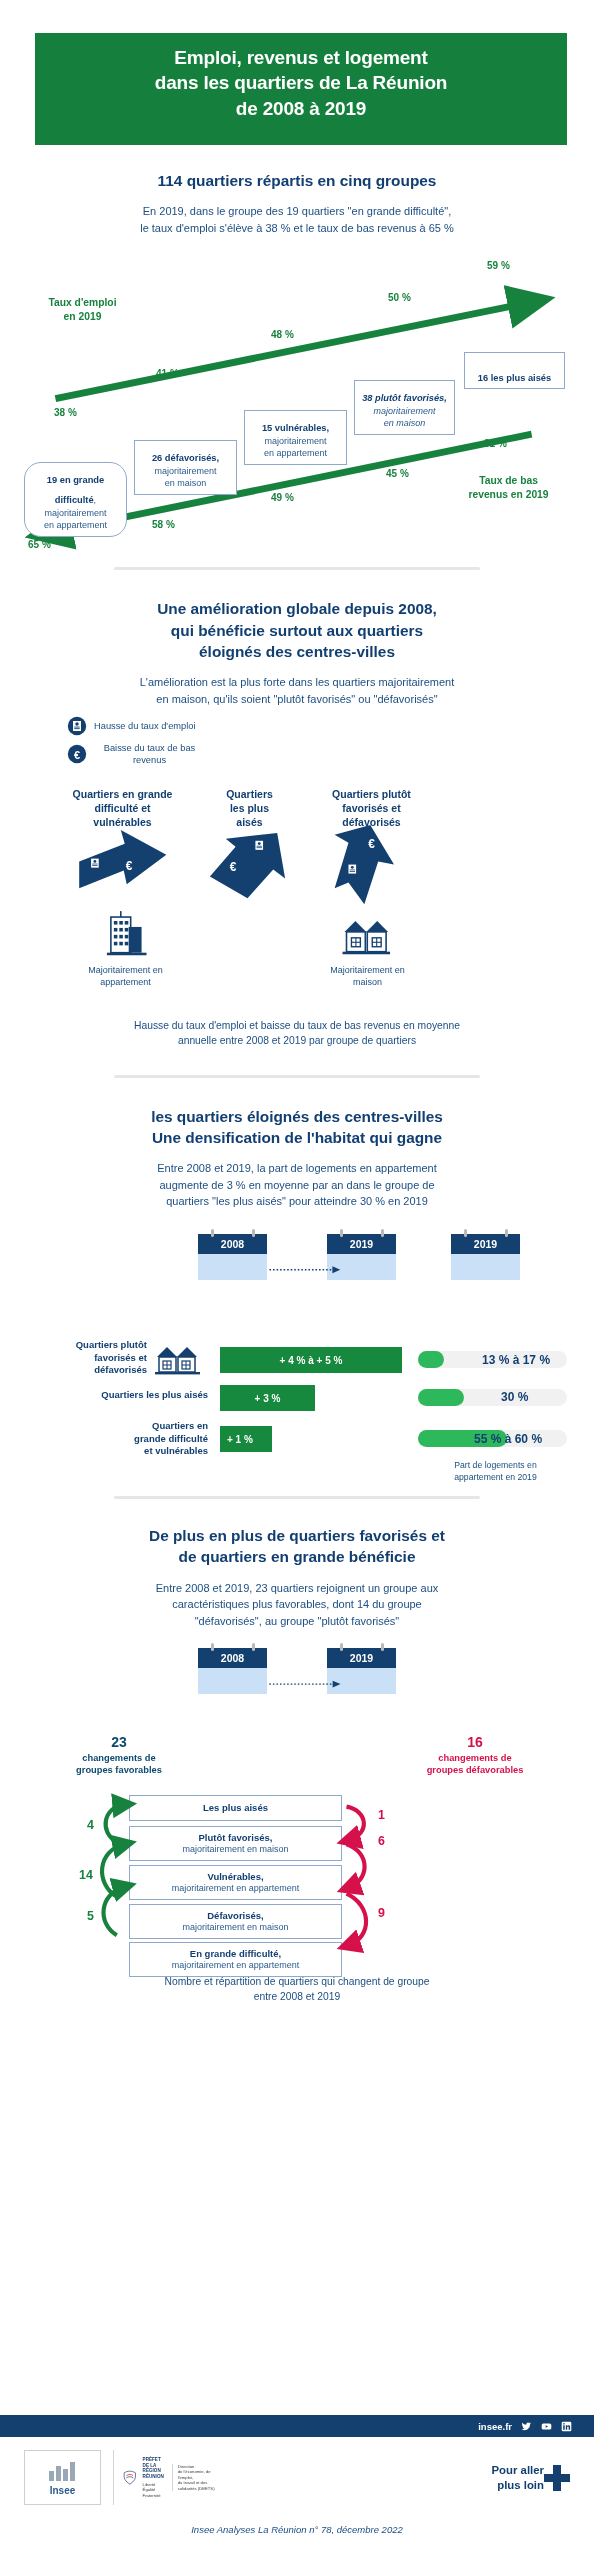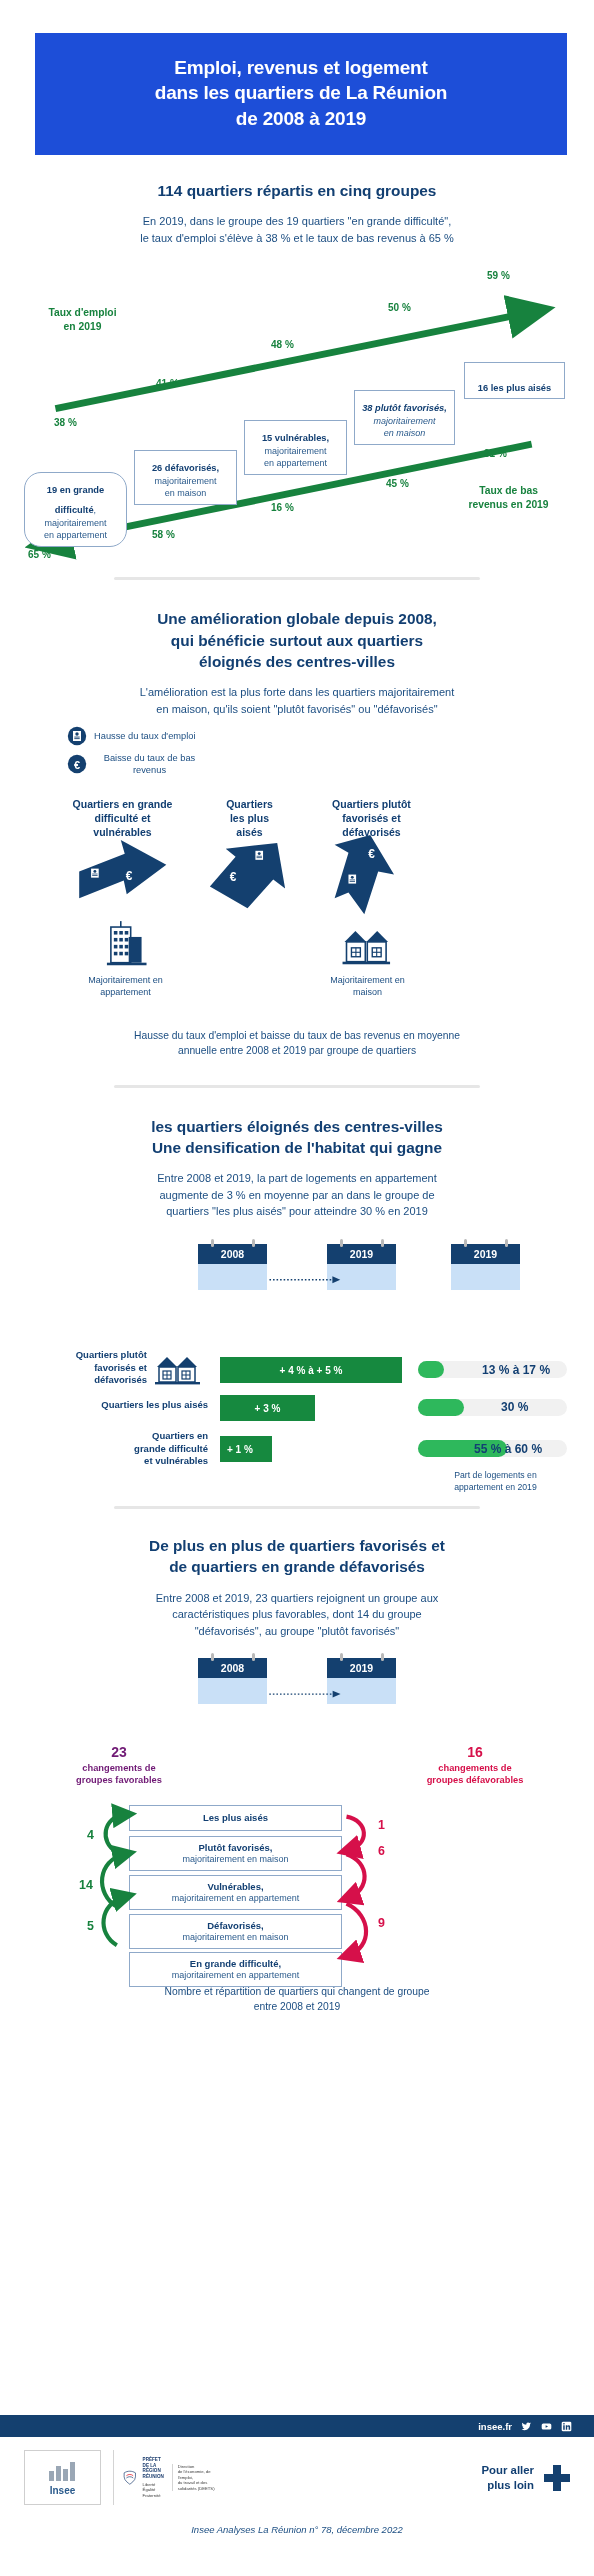--- a/index.html
+++ b/index.html
@@ -19,24 +19,24 @@
     --green-dark: #17823e;
     --red: #d6104a;
     --lightblue: #c9e0f7;
     --boxborder: #8fa9c9;
     --grey-box: #e8e8e8;
   }
 
   
   .title-band {
     margin: 33px 27px 0 35px;
-    background: #1d4ed8;
+    background: #15803d;
     color: #fff;
     text-align: center;
-    padding: 22px 18px 24px 18px;
+    padding: 12px 18px 24px 18px;
   }
   .title-band .tline {
     font-size: 19px;
     font-weight: bold;
     line-height: 1.33;
     letter-spacing: -0.2px;
   }
 
   
   .sec-h {
@@ -209,21 +209,21 @@
     justify-content: center; gap: 2px;
   }
   .logo-ins .ins-t { color: #2b5b8c; font-size: 10px; font-weight: bold; }
   .logo-pref {
     width: 103px; height: 55px; border-left: 1px solid #d4d4d4;
     display: flex; align-items: center; gap: 6px; padding-left: 9px;
   }
   .pref-txt { color: #1c3d6e; font-size: 4.6px; font-weight: bold; line-height: 1.25; }
   .dir-txt { color: #3a3a3a; font-size: 4.2px; line-height: 1.3; }
   .pourallerloin {
-    margin-left: auto; display: flex; align-items: center; gap: 10px;
+    margin-left: auto; display: flex; align-items: center; gap: 0;
   }
   .pal-t { color: #123f72; font-size: 11.4px; font-weight: bold; line-height: 1.25; text-align: right; }
   .plus {
     width: 26px; height: 26px; position: relative;
   }
   .plus::before, .plus::after {
     content: ""; position: absolute; background: #14406f;
   }
   .plus::before { left: 9px; top: 0; width: 8px; height: 26px; }
   .plus::after { left: 0; top: 9px; width: 26px; height: 8px; }
@@ -272,21 +272,21 @@
     </div>
 
     <div class="pct" style="left:54px;  top:153px;">38 %</div>
     <div class="pct" style="left:156px; top:114px;">41 %</div>
     <div class="pct" style="left:271px; top:75px;">48 %</div>
     <div class="pct" style="left:388px; top:38px;">50 %</div>
     <div class="pct" style="left:487px; top:6px;">59 %</div>
 
     <div class="pct" style="left:28px;  top:285px;">65 %</div>
     <div class="pct" style="left:152px; top:265px;">58 %</div>
-    <div class="pct" style="left:271px; top:238px;">16 %</div>
+    <div class="pct" style="left:271px; top:238px;">49 %</div>
     <div class="pct" style="left:386px; top:214px;">45 %</div>
     <div class="pct" style="left:484px; top:184px;">31 %</div>
 
     <div class="gbox" style="left:24px; top:208px; width:103px;border-radius:17px;">
       <span class="b-strong">19 en grande difficulté</span><span class="b-sub">,</span>
       <div class="b-sub">majoritairement</div>
       <div class="b-sub">en appartement</div>
     </div>
     <div class="gbox" style="left:134px; top:186px; width:103px;">
       <span class="b-strong">26 défavorisés,</span>
@@ -534,21 +534,21 @@
       <div>appartement en 2019</div>
     </div>
   </div>
 </div>
 
 <div class="divider" style="margin-top:18px"></div>
 
 <div style="margin-top:26px">
   <div class="sec-h">
     <div>De plus en plus de quartiers favorisés et</div>
-    <div>de quartiers en grande défavorisés</div>
+    <div>de quartiers en grande bénéficie</div>
   </div>
   <div class="sec-sub">
     <div>Entre 2008 et 2019, 23 quartiers rejoignent un groupe aux</div>
     <div>caractéristiques plus favorables, dont 14 du groupe</div>
     <div>"défavorisés", au groupe "plutôt favorisés"</div>
   </div>
 
   <div id="sec4" style="height:307px; margin-top:16px">
 
     <div class="cal" style="left:198px; top:2px;">
@@ -561,21 +561,21 @@
       <div class="ring" style="left:13px;"></div>
         <div class="ring" style="left:54px;"></div>
       <div class="cal-top">2019</div>
       <div class="cal-body"></div>
     </div>
     <svg width="594" height="50" style="position:absolute; left:0; top:22px;" viewBox="0 0 600 50">
       <line x1="272" y1="16" x2="336" y2="16" stroke="#14406f" stroke-width="1.4" stroke-dasharray="1.6,2"></line>
       <path d="M336,12.5 L344,16 L336,19.5 Z" fill="#14406f"></path>
     </svg>
 
-    <div class="cnt-head" style="left:30px; top:87px; width:178px; color:#701a75;">
+    <div class="cnt-head" style="left:30px; top:87px; width:178px; color:#0c4a6e;">
       <span class="n">23</span>
       <span class="t">changements de</span>
       <span class="t">groupes favorables</span>
     </div>
     <div class="cnt-head" style="left:376px; top:87px; width:198px; color:#d6104a;">
       <span class="n">16</span>
       <span class="t">changements de</span>
       <span class="t">groupes défavorables</span>
     </div>
 

